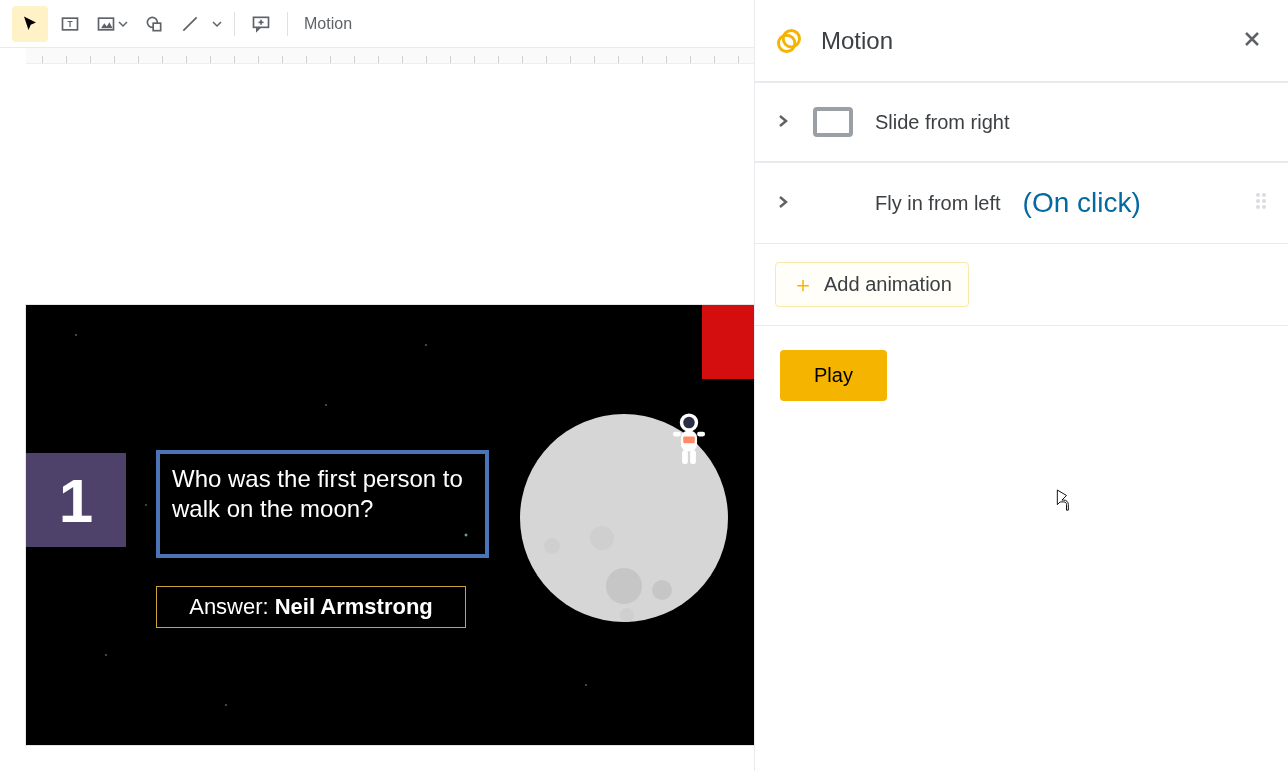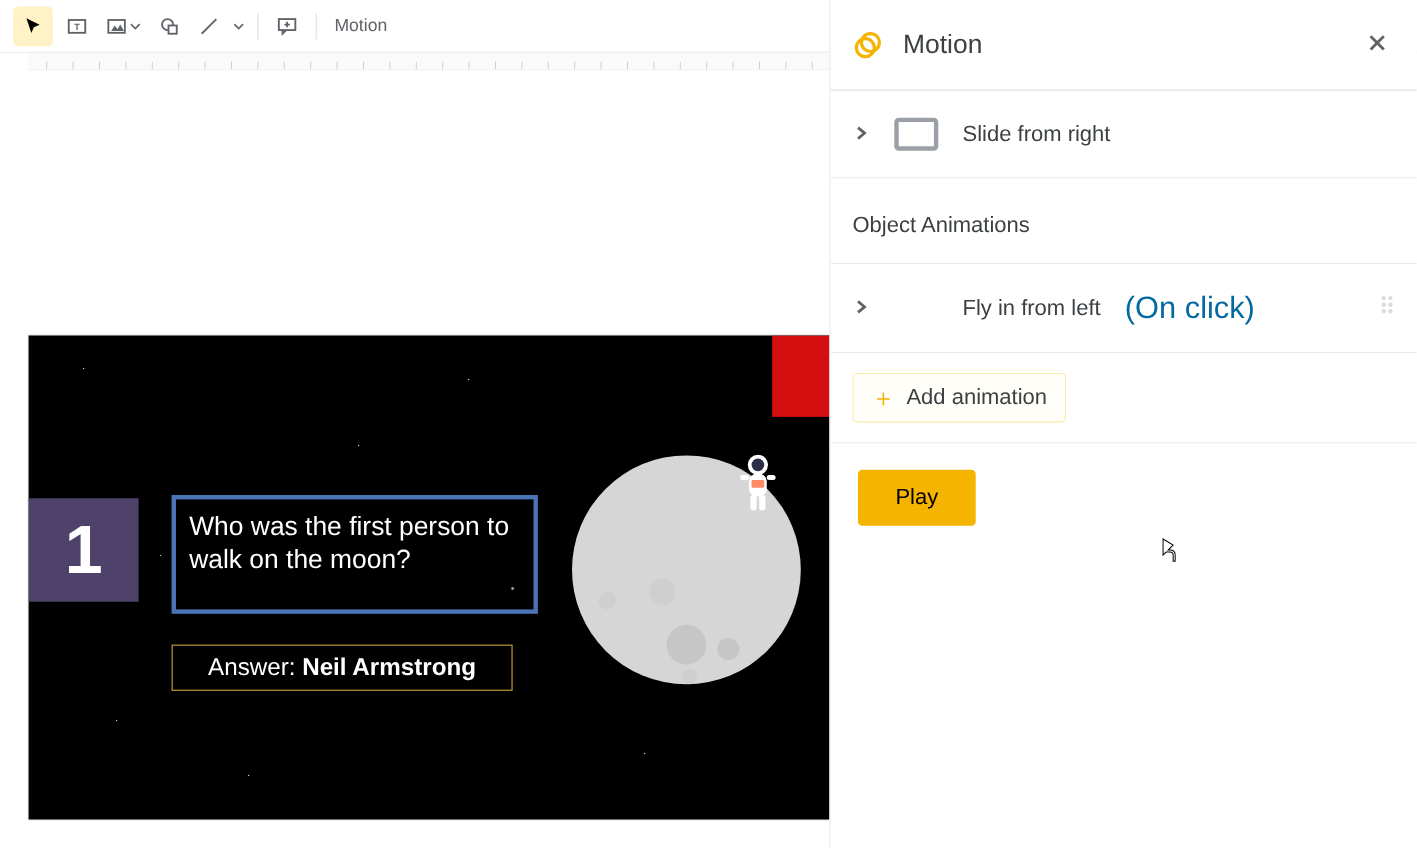--- a/index.html
+++ b/index.html
@@ -337,21 +337,20 @@
     <span class="expand">
       <svg width="16" height="16" viewBox="0 0 16 16">
           <path d="M5 3l6 5-6 5" stroke="#5f6368" stroke-width="2.5" fill="none"></path>
         </svg>
     </span>
     <span class="icon-frame"></span>
     <span class="txt">Slide from right</span>
   </div>
   <div class="hr"></div>
 
-  <div class="section-title">Object Animations</div>
   <div class="hr"></div>
 
   <div class="row">
     <span class="expand">
       <svg width="16" height="16" viewBox="0 0 16 16">
           <path d="M5 3l6 5-6 5" stroke="#5f6368" stroke-width="2.5" fill="none"></path>
         </svg>
     </span>
     <span style="width:40px"></span>
     <span class="txt">Fly in from left</span>

